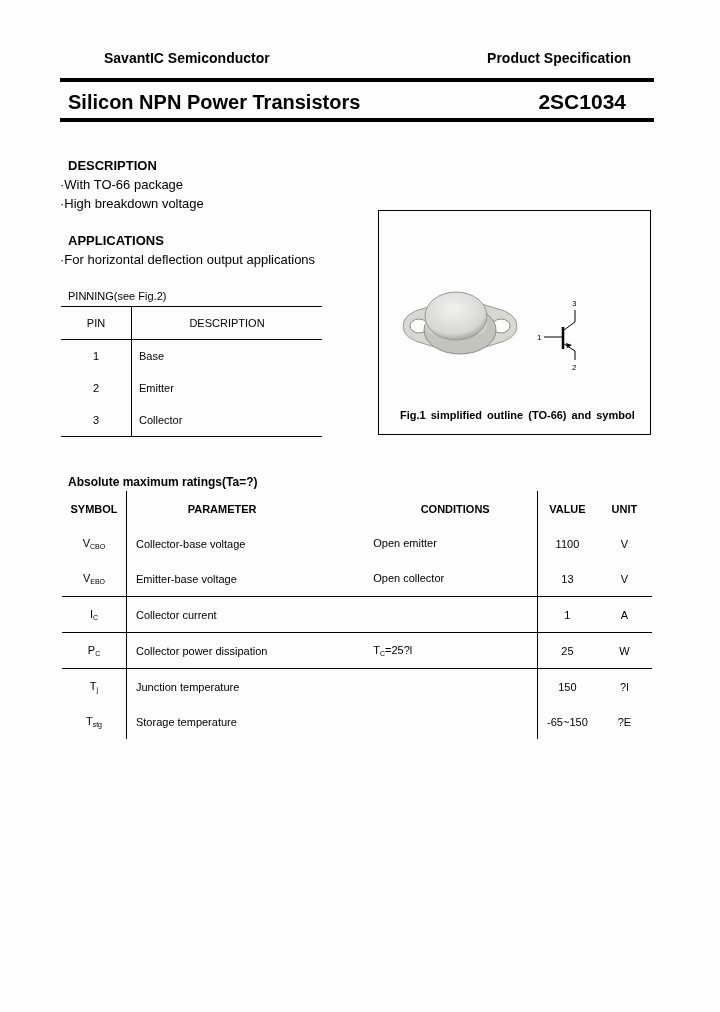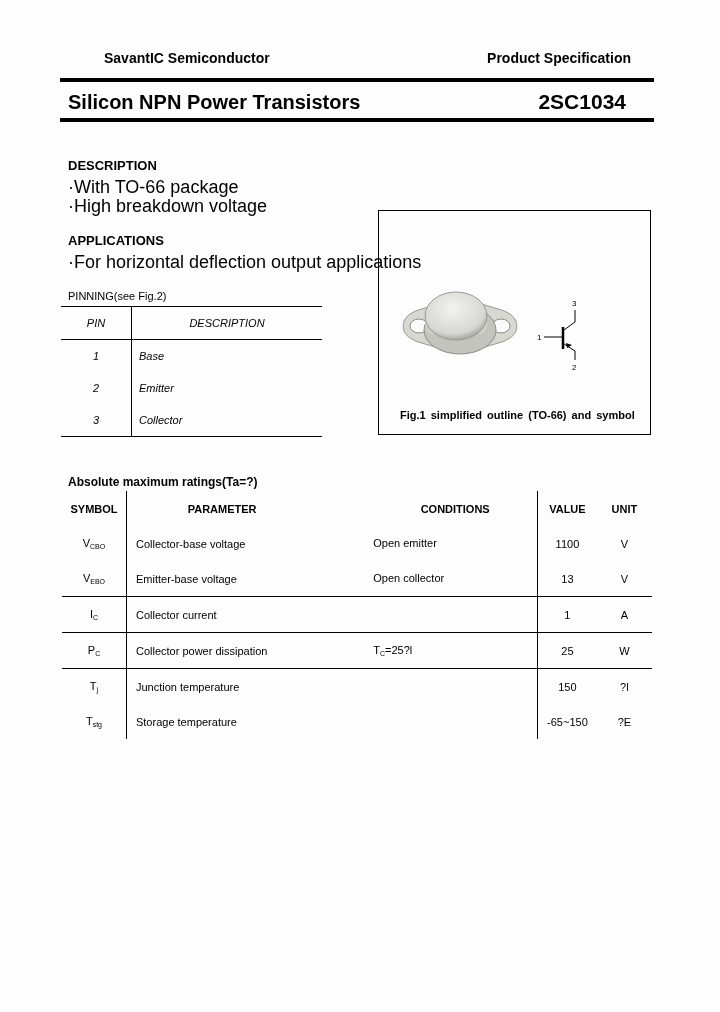--- a/index.html
+++ b/index.html
@@ -9,26 +9,26 @@
   }
   .abs { position: absolute; }
   .hdr-company { left: 84px; top: 50px; font-size: 14px; font-weight: bold; margin-left: 20px; }
   .hdr-spec { right: 89px; top: 50px; font-size: 14px; font-weight: bold; }
   .rule1 { left: 60px; width: 594px; top: 78px; height: 4px; background: #000; }
   .hdr-title { left: 68px; top: 91px; font-size: 20px; font-weight: bold; }
   .hdr-part { right: 94px; top: 90px; font-size: 21px; font-weight: bold; }
   .rule2 { left: 60px; width: 594px; top: 118px; height: 4px; background: #000; }
 
   .sec-title { font-size: 13px; font-weight: bold; left: 68px; }
-  .bullet { font-size: 18px; left: 68px; }
+  .bullet { font-size: 13px; left: 60px; }
 
   .pin-title { left: 68px; top: 290px; font-size: 11px; font-weight: normal; }
   table { border-collapse: collapse; position: absolute; font-size: 11px; }
   .pin-table { left: 61px; top: 306px; width: 261px; border-top: 1.5px solid #000; border-bottom: 1.5px solid #000; }
-  .pin-table th, .pin-table td { padding: 0; height: 32px; font-weight: normal; font-style: italic; }
+  .pin-table th, .pin-table td { padding: 0; height: 32px; font-weight: normal; }
   .pin-table thead th { border-bottom: 1.5px solid #000; }
   .pin-table .c1 { width: 70px; text-align: center; border-right: 1.5px solid #000; }
   .pin-table .c2 { padding-left: 7px; text-align: left; }
   .pin-table thead .c2 { text-align: center; padding-left: 0; }
 
   .fig-box { left: 378px; top: 210px; width: 273px; height: 225px; border: 1.5px solid #000; box-sizing: border-box; }
   .fig-caption { left: 400px; top: 409px; font-size: 11px; font-weight: bold; word-spacing: 2px; }
 
   .amr-title { left: 68px; top: 475px; font-size: 12px; font-weight: bold; }
   .amr-table { left: 62px; top: 491px; width: 590px; }

